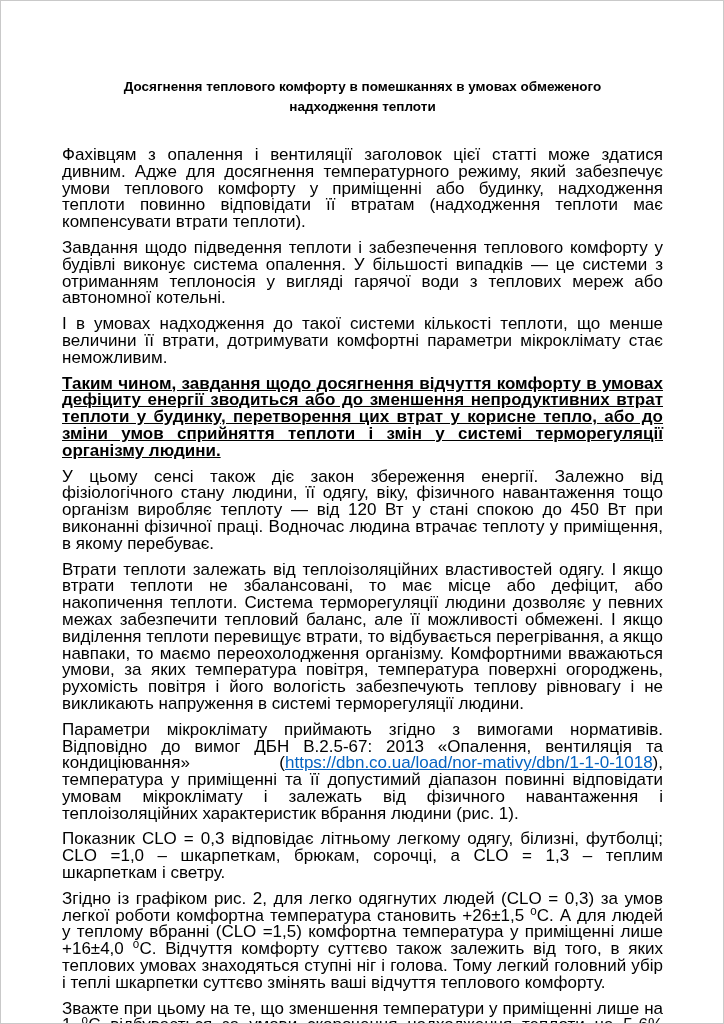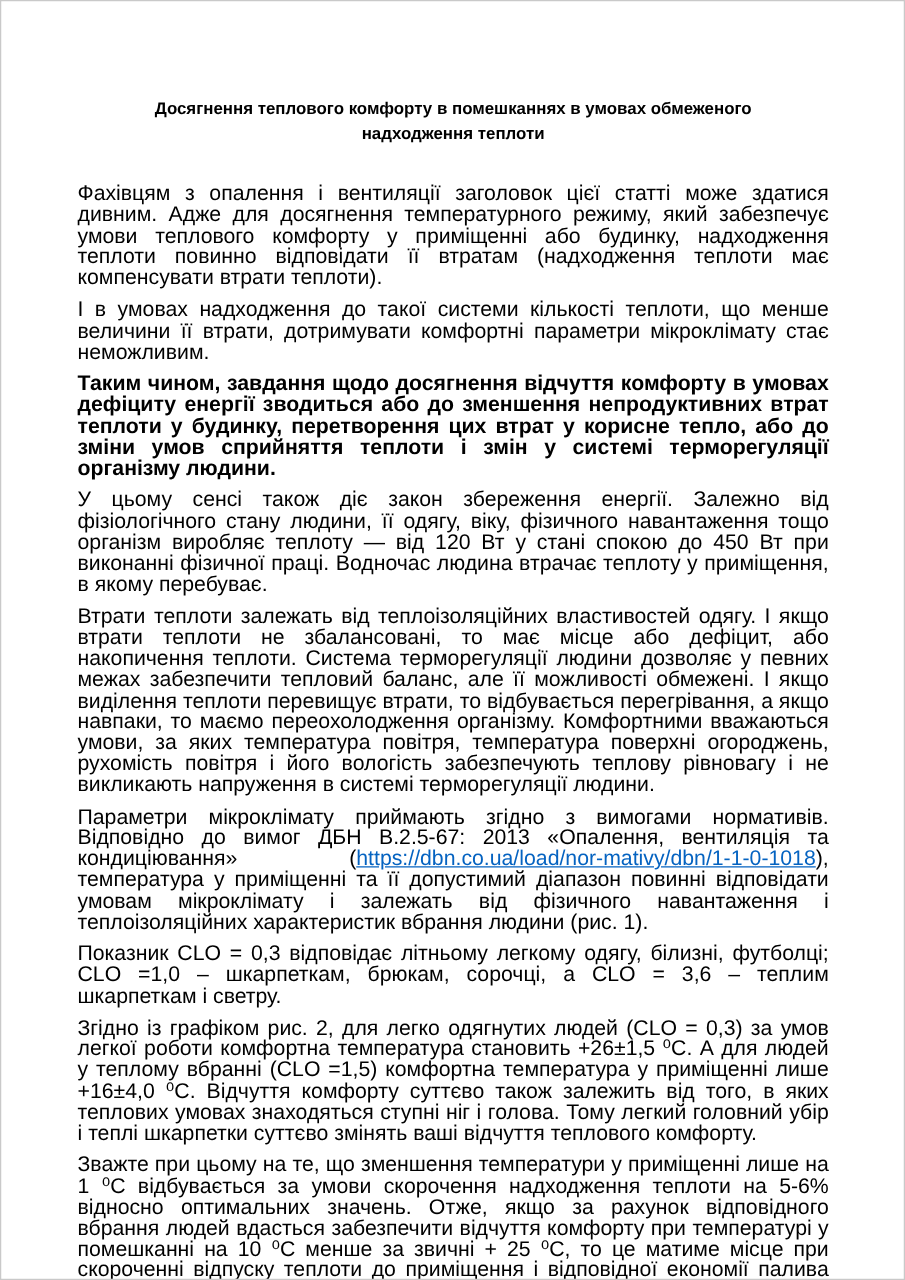--- a/index.html
+++ b/index.html
@@ -27,35 +27,37 @@
     line-height: 20px;
   }
   .para {
     margin: 0 0 9px 0;
     font-size: 17px;
     line-height: 16.8px;
     text-align: justify;
   }
   .para.bold {
     font-weight: bold;
+    text-decoration: underline;
   }
   .doclink {
     text-decoration: underline;
     cursor: pointer;
   }
 </style>
 </head>
 <body>
 
 <div class="page" style="color: rgb(0, 0, 0); background: rgb(255, 255, 255);">
   <h1 class="doc-title">Досягнення теплового комфорту в помешканнях в умовах обмеженого надходження теплоти</h1>
   <div>
       <p class="para">Фахівцям з опалення і вентиляції заголовок цієї статті може здатися дивним. Адже для досягнення температурного режиму, який забезпечує умови теплового комфорту у приміщенні або будинку, надходження теплоти повинно відповідати її втратам (надходження теплоти має компенсувати втрати теплоти).</p>
+      <p class="para">Завдання щодо підведення теплоти і забезпечення теплового комфорту у будівлі виконує система опалення. У більшості випадків — це системи з отриманням теплоносія у вигляді гарячої води з теплових мереж або автономної котельні.</p>
       <p class="para">І в умовах надходження до такої системи кількості теплоти, що менше величини її втрати, дотримувати комфортні параметри мікроклімату стає неможливим.</p>
       <p class="para bold">Таким чином, завдання щодо досягнення відчуття комфорту в умовах дефіциту енергії зводиться або до зменшення непродуктивних втрат теплоти у будинку, перетворення цих втрат у корисне тепло, або до зміни умов сприйняття теплоти і змін у системі терморегуляції організму людини.</p>
       <p class="para">У цьому сенсі також діє закон збереження енергії. Залежно від фізіологічного стану людини, її одягу, віку, фізичного навантаження тощо організм виробляє теплоту — від 120 Вт у стані спокою до 450 Вт при виконанні фізичної праці. Водночас людина втрачає теплоту у приміщення, в якому перебуває.</p>
       <p class="para">Втрати теплоти залежать від теплоізоляційних властивостей одягу. І якщо втрати теплоти не збалансовані, то має місце або дефіцит, або накопичення теплоти. Система терморегуляції людини дозволяє у певних межах забезпечити тепловий баланс, але її можливості обмежені. І якщо виділення теплоти перевищує втрати, то відбувається перегрівання, а якщо навпаки, то маємо переохолодження організму. Комфортними вважаються умови, за яких температура повітря, температура поверхні огороджень, рухомість повітря і його вологість забезпечують теплову рівновагу і не викликають напруження в системі терморегуляції людини.</p>
       <p class="para">Параметри мікроклімату приймають згідно з вимогами нормативів. Відповідно до вимог ДБН В.2.5-67: 2013 «Опалення, вентиляція та кондиціювання» (<a class="doclink" style="color: rgb(5, 99, 193);">https://dbn.co.ua/load/nor-mativy/dbn/1-1-0-1018</a>), температура у приміщенні та її допустимий діапазон повинні відповідати умовам мікроклімату і залежать від фізичного навантаження і теплоізоляційних характеристик вбрання людини (рис. 1).</p>
-      <p class="para">Показник CLO = 0,3 відповідає літньому легкому одягу, білизні, футболці; CLO =1,0 – шкарпеткам, брюкам, сорочці, а CLO = 3,6 – теплим шкарпеткам і светру.</p>
+      <p class="para">Показник CLO = 0,3 відповідає літньому легкому одягу, білизні, футболці; CLO =1,0 – шкарпеткам, брюкам, сорочці, а CLO = 1,3 – теплим шкарпеткам і светру.</p>
       <p class="para">Згідно із графіком рис. 2, для легко одягнутих людей (CLO = 0,3) за умов легкої роботи комфортна температура становить +26±1,5 ⁰С. А для людей у теплому вбранні (CLO =1,5) комфортна температура у приміщенні лише +16±4,0 ⁰С. Відчуття комфорту суттєво також залежить від того, в яких теплових умовах знаходяться ступні ніг і голова. Тому легкий головний убір і теплі шкарпетки суттєво змінять ваші відчуття теплового комфорту.</p>
       <p class="para">Зважте при цьому на те, що зменшення температури у приміщенні лише на 1 ⁰С відбувається за умови скорочення надходження теплоти на 5-6% відносно оптимальних значень. Отже, якщо за рахунок відповідного вбрання людей вдасться забезпечити відчуття комфорту при температурі у помешканні на 10 ⁰С менше за звичні + 25 ⁰С, то це матиме місце при скороченні відпуску теплоти до приміщення і відповідної економії палива на 50%.</p>
     </div>
 </div>
 
 </body></html>

